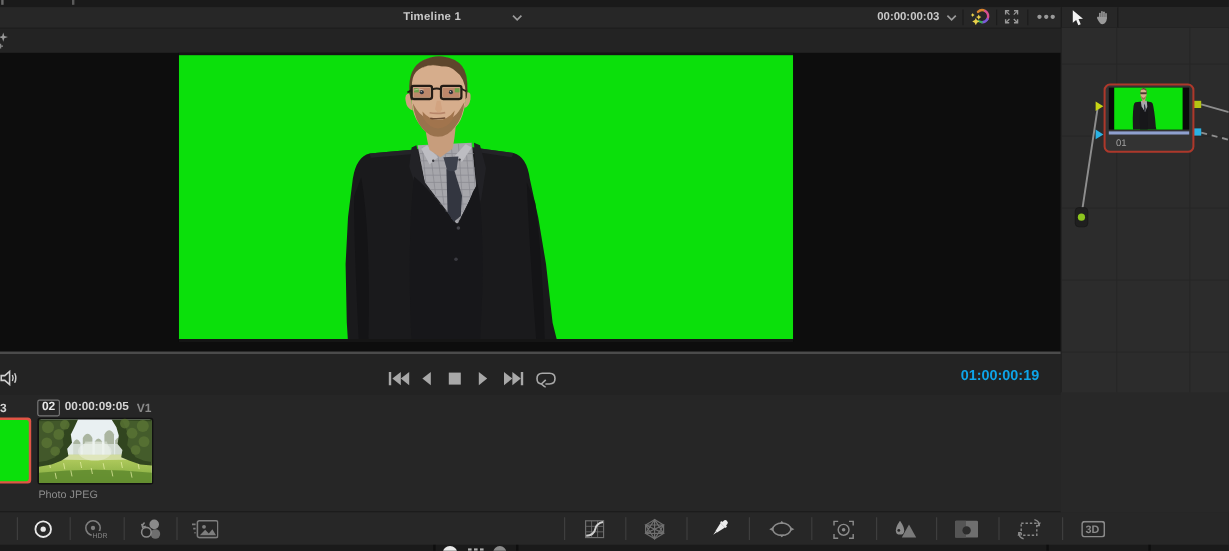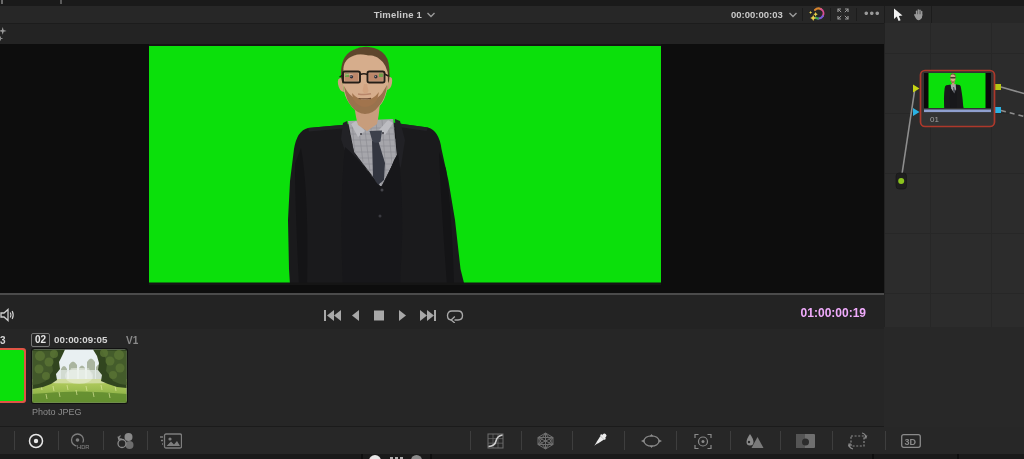--- a/index.html
+++ b/index.html
@@ -8,21 +8,21 @@
   .abs{position:absolute;}
 </style>
 </head>
 <body>
 
 <div class="abs" style="left:0;top:0;width:1024px;height:6px;background:#1a1a1a;"></div>
 <div class="abs" style="left:1px;top:0;width:2px;height:4px;background:#6a6a6a;"></div>
 <div class="abs" style="left:60px;top:0;width:2px;height:4px;background:#5a5a5a;"></div>
 
 <div class="abs" style="left:0;top:6px;width:1024px;height:17px;background:#272727;border-bottom:1px solid #1c1c1c;"></div>
-<div class="abs" style="left:336px;top:9px;width:86px;height:13px;color:#c9c9c9;font-size:9.5px;font-weight:bold;text-align:right;letter-spacing:0.2px;">Timeline 1</div>
+<div class="abs" style="left:336px;top:9px;width:86px;height:13px;color:#c9c9c9;font-size:9.5px;font-weight:bold;letter-spacing:0.2px;">Timeline 1</div>
 <svg class="abs" style="left:426px;top:11px;" width="10" height="8" viewBox="0 0 10 8">
     <path d="M1.5 2 L5 5.5 L8.5 2" stroke="#9a9a9a" stroke-width="1.4" fill="none"></path>
   </svg>
 
 <div class="abs" style="left:731px;top:9px;color:#c9c9c9;font-size:9.5px;font-weight:bold;">00:00:00:03</div>
 <svg class="abs" style="left:788px;top:11px;" width="10" height="8" viewBox="0 0 10 8">
     <path d="M1.5 2 L5 5.5 L8.5 2" stroke="#9a9a9a" stroke-width="1.4" fill="none"></path>
   </svg>
 <div class="abs" style="left:802px;top:8px;width:1px;height:13px;background:#1c1c1c;"></div>
 
@@ -168,29 +168,29 @@
     <path d="M98 2 L105 7.5 L98 13 Z"></path>
     <path d="M105 2 L112 7.5 L105 13 Z"></path>
     <path d="M112 2 L114 2 L114 13 L112 13 Z"></path>
   </g>
 </svg>
 
 <svg class="abs" style="left:446px;top:307px;" width="18" height="16" viewBox="0 0 18 16">
   <path d="M5.5 13 Q1.5 13 1.5 8.5 Q1.5 4 6 4 L12 4 Q16.5 4 16.5 8.5 Q16.5 13 12 13 L8.5 13" stroke="#a8a8a8" stroke-width="1.35" fill="none"></path>
   <path d="M8.8 9.6 L5.2 13 L8.8 16" stroke="#a8a8a8" stroke-width="1.35" fill="none"></path>
 </svg>
-<div class="abs" style="left:786px;top:306px;width:80px;height:16px;color:#f0abfc;font-size:12px;font-weight:bold;text-align:right;">01:00:00:19</div>
+<div class="abs" style="left:786px;top:306px;width:80px;height:16px;color:#0ea5e9;font-size:12px;font-weight:bold;text-align:right;">01:00:00:19</div>
 
 <div class="abs" style="left:0;top:329px;width:1024px;height:98px;background:#262626;"></div>
 
 <div class="abs" style="left:0;top:335px;width:6px;height:12px;color:#d5d5d5;font-size:10px;font-weight:bold;overflow:hidden;">3</div>
 <div class="abs" style="left:12px;top:335px;color:#8a8a8a;font-size:10px;font-weight:bold;margin-top:35px;">V2</div>
 <div class="abs" style="left:31px;top:333px;width:17px;height:12px;border:1px solid #777;border-radius:2px;color:#e8e8e8;font-size:10px;font-weight:bold;text-align:center;line-height:12px;">02</div>
 <div class="abs" style="left:54px;top:334px;color:#d5d5d5;font-size:9.8px;font-weight:bold;">00:00:09:05</div>
-<div class="abs" style="left:114px;top:335px;color:#8a8a8a;font-size:10px;font-weight:bold;margin-left:12px;">V1</div>
+<div class="abs" style="left:114px;top:335px;color:#8a8a8a;font-size:10px;font-weight:bold;">V1</div>
 
 <div class="abs" style="left:-6px;top:348px;width:32px;height:55px;background:#e05545;border-radius:3px;"></div>
 <div class="abs" style="left:-4px;top:350px;width:28px;height:51px;background:#0be00b;border-radius:2px;"></div>
 
 <svg class="abs" style="left:31px;top:348px;" width="97" height="56" viewBox="0 0 97 56">
   <defs>
     <linearGradient id="sky" x1="0" y1="0" x2="0" y2="1">
       <stop offset="0" stop-color="#e8f0f2"></stop>
         <stop offset="1" stop-color="#cfe0d8"></stop>
     </linearGradient>

